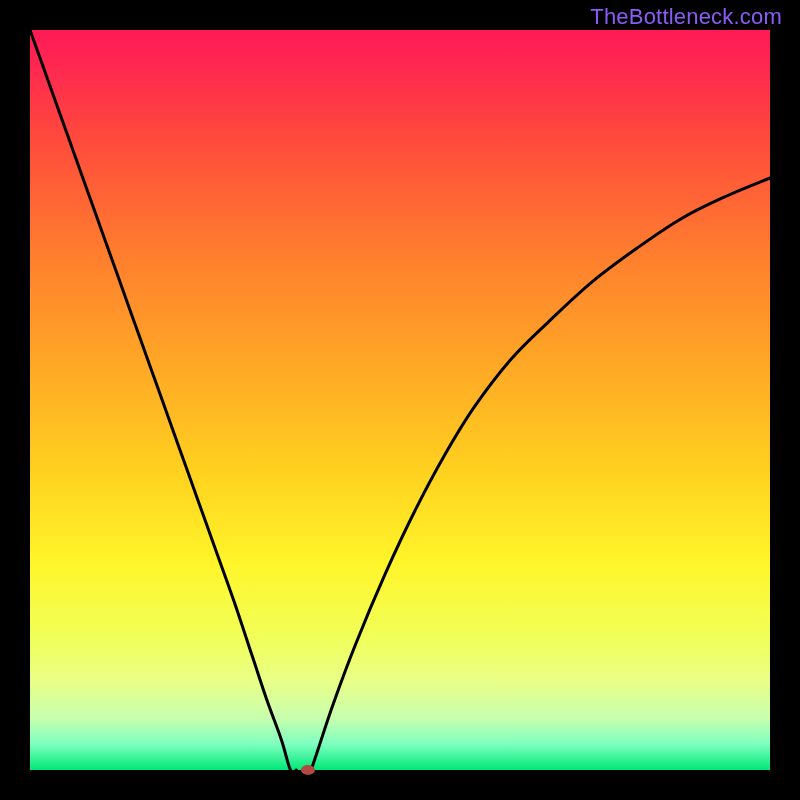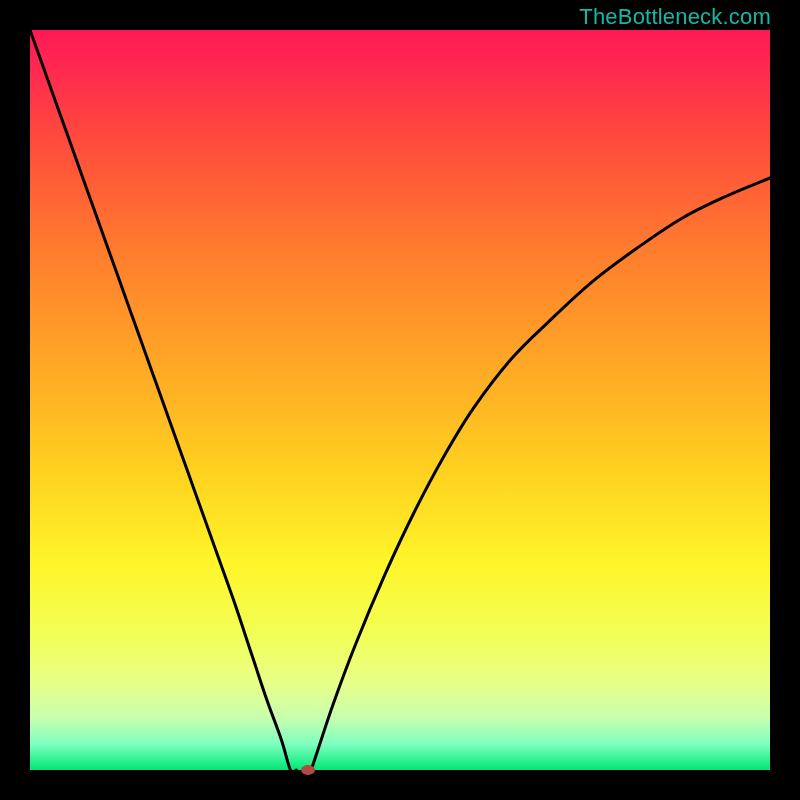--- a/index.html
+++ b/index.html
@@ -6,24 +6,24 @@
   body {
     width: 800px;
     height: 800px;
     background: #000;
     position: relative;
     overflow: hidden;
   }
   .watermark {
     position: absolute;
     top: 4px;
-    right: 29px;
+    right: 18px;
     font-family: Arial, sans-serif;
     font-size: 22px;
-    color: #14b8a6;
+    color: #8b5cf6;
     letter-spacing: 0.2px;
     z-index: 10;
   }
   .plot-area {
     position: absolute;
     left: 30px;
     top: 30px;
     width: 740px;
     height: 740px;
   }

